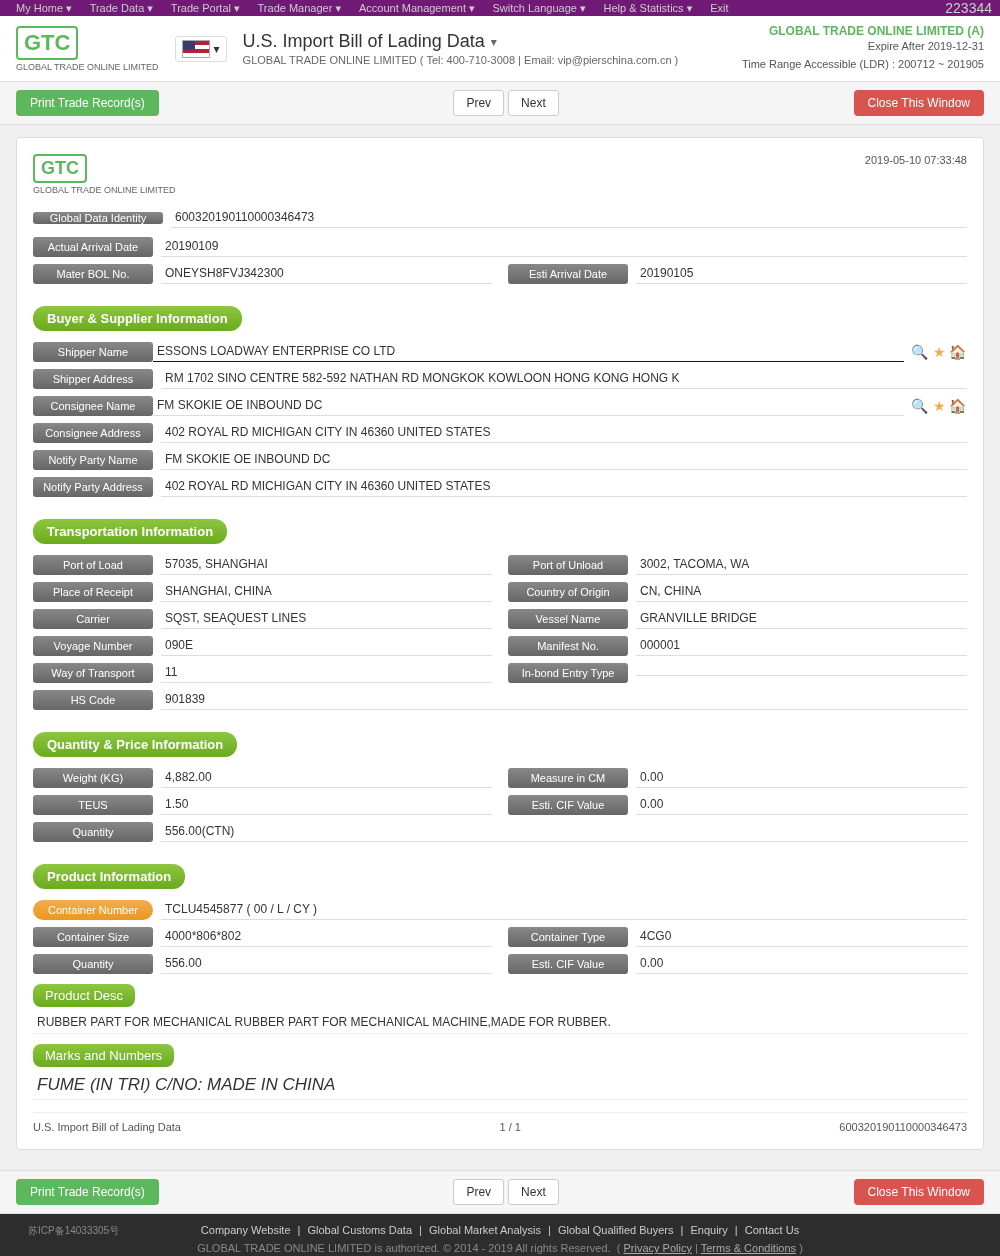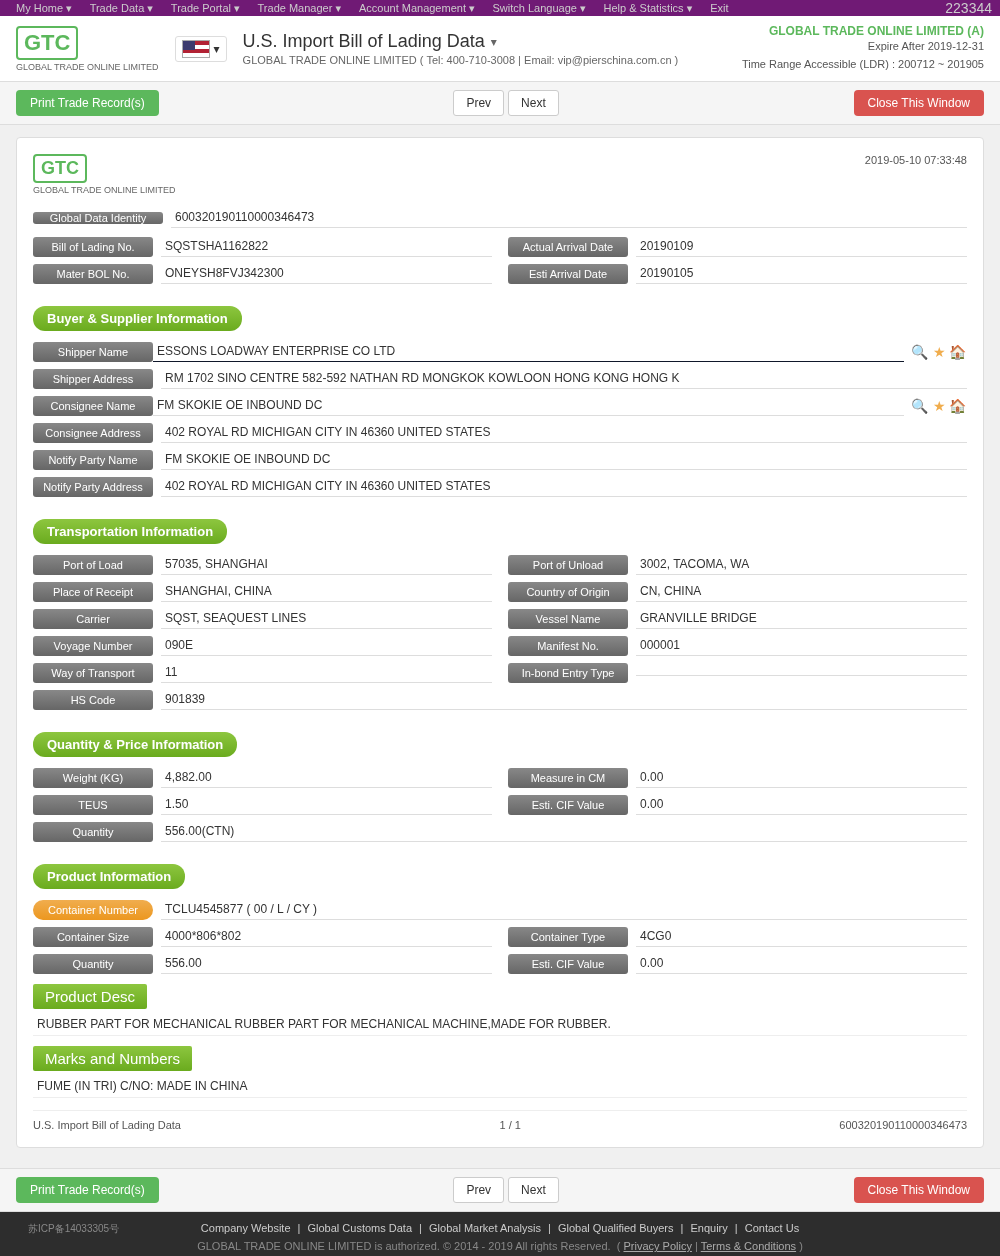--- a/index.html
+++ b/index.html
@@ -251,22 +251,22 @@
       border-radius: 10px;
       font-size: 11px;
       min-width: 120px;
       text-align: center;
       white-space: nowrap;
     }
     .field-label-green-pill {
       background: linear-gradient(to bottom, #8dc63f, #6aab1e);
       color: white;
       padding: 4px 12px;
-      border-radius: 2px;
-      font-size: 15px;
+      border-radius: 8px;
+      font-size: 13px;
       display: inline-block;
       margin-bottom: 4px;
       margin-top: 4px;
     }
 
     
     .bottom-action-bar {
       background: #f5f5f5;
       padding: 8px 16px;
       display: flex;
@@ -356,24 +356,20 @@
 
     
     <div class="global-id-row">
       <span class="global-id-label">Global Data Identity</span>
       <span class="global-id-value">600320190110000346473</span>
     </div>
 
     
     <div class="two-col-row">
       <div class="field-pair">
-        <span class="field-label">Bill of Lading No.</span>
-        <span class="field-value">SQSTSHA1162822</span>
-      </div>
-      <div class="field-pair">
         <span class="field-label">Actual Arrival Date</span>
         <span class="field-value">20190109</span>
       </div>
     </div>
 
     
     <div class="two-col-row">
       <div class="field-pair">
         <span class="field-label">Mater BOL No.</span>
         <span class="field-value">ONEYSH8FVJ342300</span>
@@ -574,21 +570,21 @@
 
     
     <div style="margin-bottom:6px;">
       <span class="field-label-green-pill">Product Desc</span>
       <div style="font-size:12px; color:#333; padding:4px 4px 4px 4px; border-bottom:1px solid #eee;">RUBBER PART FOR MECHANICAL RUBBER PART FOR MECHANICAL MACHINE,MADE FOR RUBBER.</div>
     </div>
 
     
     <div style="margin-bottom:6px;">
       <span class="field-label-green-pill">Marks and Numbers</span>
-      <div style="font-size:12px; color:#333; padding:4px 4px 4px 4px; border-bottom:1px solid #eee;">FUME (IN TRI) C/NO: MADE IN CHINA</div>
+      <div style="font-size:17px; color:#333; padding:4px 4px 4px 4px; border-bottom:1px solid #eee;font-style:italic;">FUME (IN TRI) C/NO: MADE IN CHINA</div>
     </div>
 
     
     <div class="card-footer">
       <span>U.S. Import Bill of Lading Data</span>
       <span>1 / 1</span>
       <span>600320190110000346473</span>
     </div>
 
   </div>

